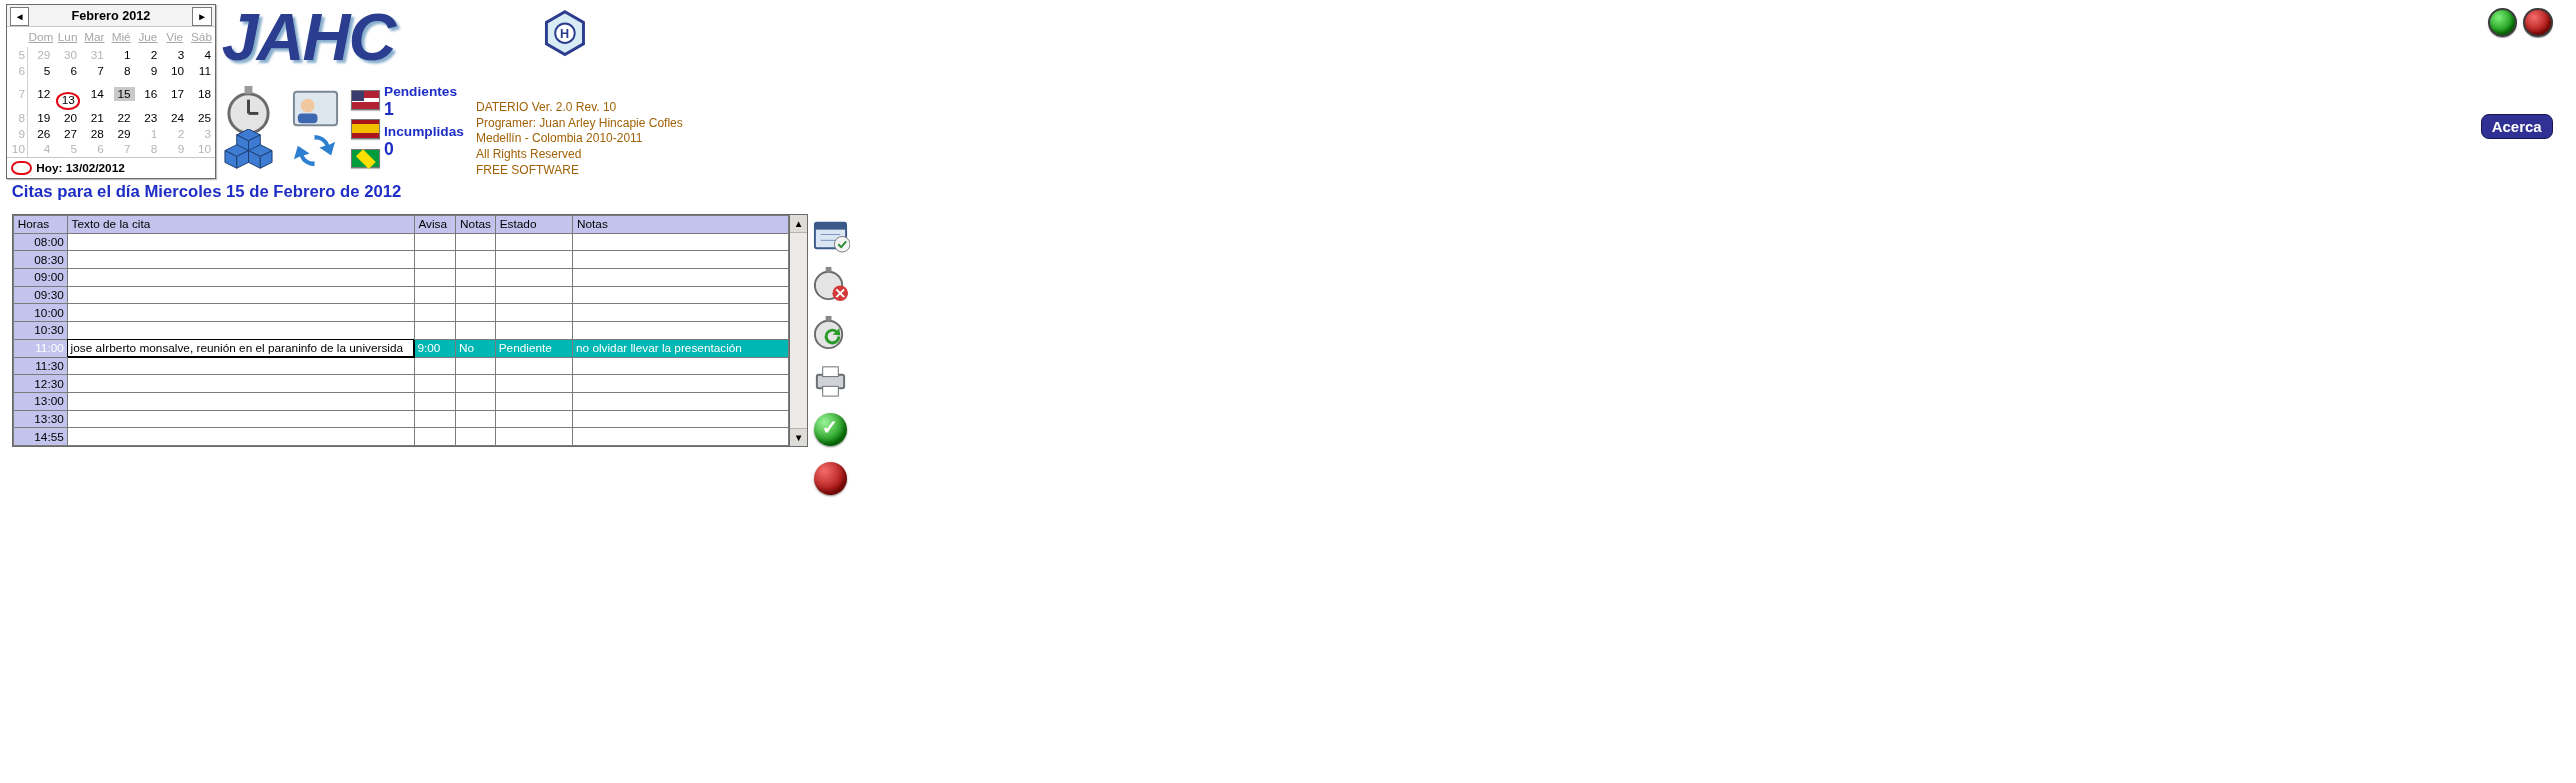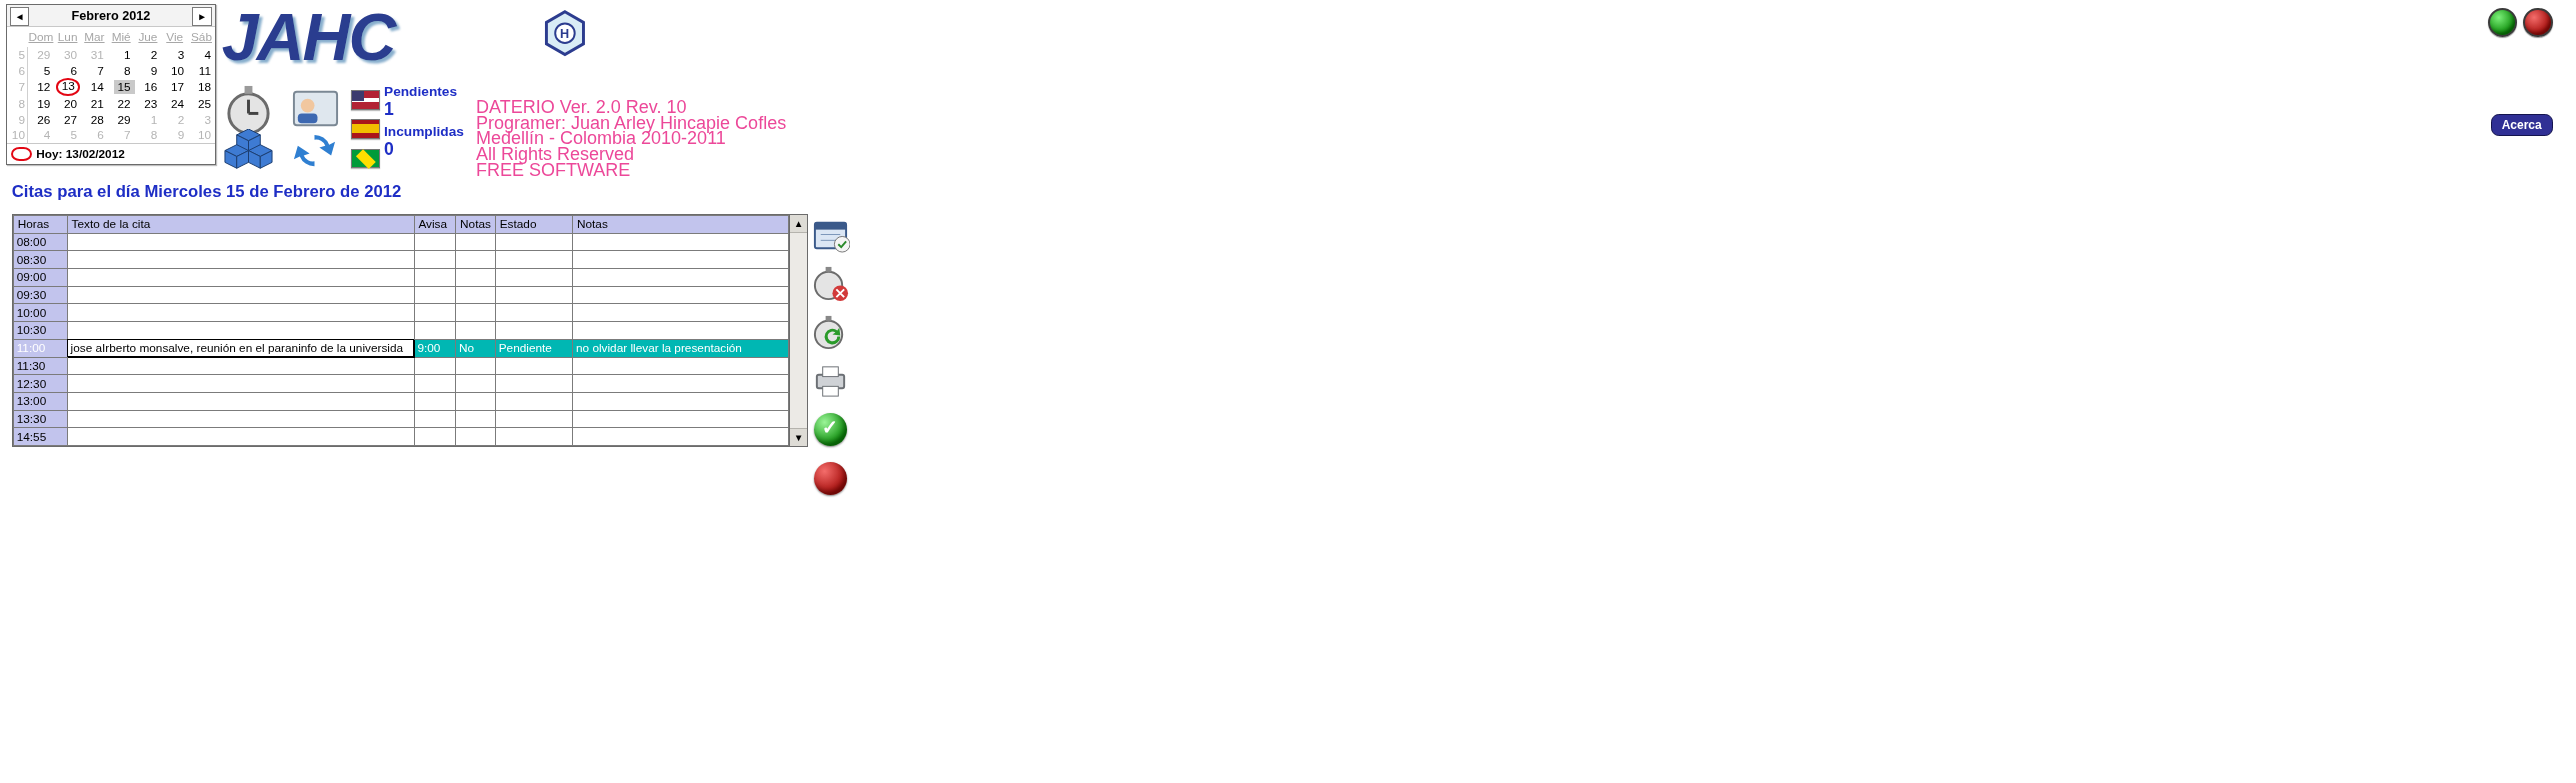--- a/index.html
+++ b/index.html
@@ -80,20 +80,21 @@
   .minical td.today span.daynum {
     display: inline-block;
     width: 19.6px;
     height: 13.7px;
     border: 2px solid #e30613;
     border-radius: 50%;
     line-height: 13.7px;
     text-align: center;
     padding: 0;
     margin-right: -2.9px;
+    margin-top: 14px;
   }
   .minical td.selected span.daynum {
     display: inline-block;
     background: #c9c9c9;
     padding: 0 3.9px;
     margin-right: -3.9px;
   }
 
   .minical-footer {
     border-top: 1px solid #c8c8c8;
@@ -163,22 +164,22 @@
     color: #1e2ec5;
     font-weight: bold;
   }
   .counters .lbl   { font-size: 13.7px; }
   .counters .num   { font-size: 17.6px; margin-bottom: 3.9px; }
 
   .appinfo {
     position: absolute;
     left: 476px;
     top: 100px;
-    color: #ec4899;
-    font-size: 18px;
+    color: #a16207;
+    font-size: 12px;
     line-height: 15.7px;
   }
 
   
   .dot-btn {
     position: absolute;
     top: 7.8px;
     width: 25.5px; height: 25.5px;
     border-radius: 50%;
     border: 2px solid #3a3a3a;
@@ -191,21 +192,21 @@
   .acerca-btn {
     position: absolute;
     right: 23.5px;
     top: 114px;
     padding: 2.9px 9.8px;
     background: #303095;
     color: #fff;
     border: 1px solid #14144e;
     border-radius: 7.8px;
     font-weight: bold;
-    font-size: 12px;
+    font-size: 15px;
     cursor: pointer;
   }
 
   
   .day-title {
     position: absolute;
     left: 11.8px;
     top: 182px;
     color: #1e2ec5;
     font-size: 16.7px;
@@ -241,21 +242,21 @@
   }
   .grid td {
     border: 1px solid #7b7b7b;
     height: 16.7px;
     padding: 0 2.9px;
     white-space: nowrap;
     overflow: hidden;
   }
   .grid td.hour {
     background: #c2c4ed;
-    text-align: left;
+    text-align: right;
     width: 53px;
   }
   .grid col.c-hour  { width: 53px; }
   .grid col.c-text  { width: 341px; }
   .grid col.c-avisa { width: 41px; }
   .grid col.c-alarm { width: 39px; }
   .grid col.c-estado{ width: 76px; }
   .grid col.c-notas { width: 212px; }
 
   tr.sel td { background: #00b7b3; color: #fff; margin-top: 48px; }

